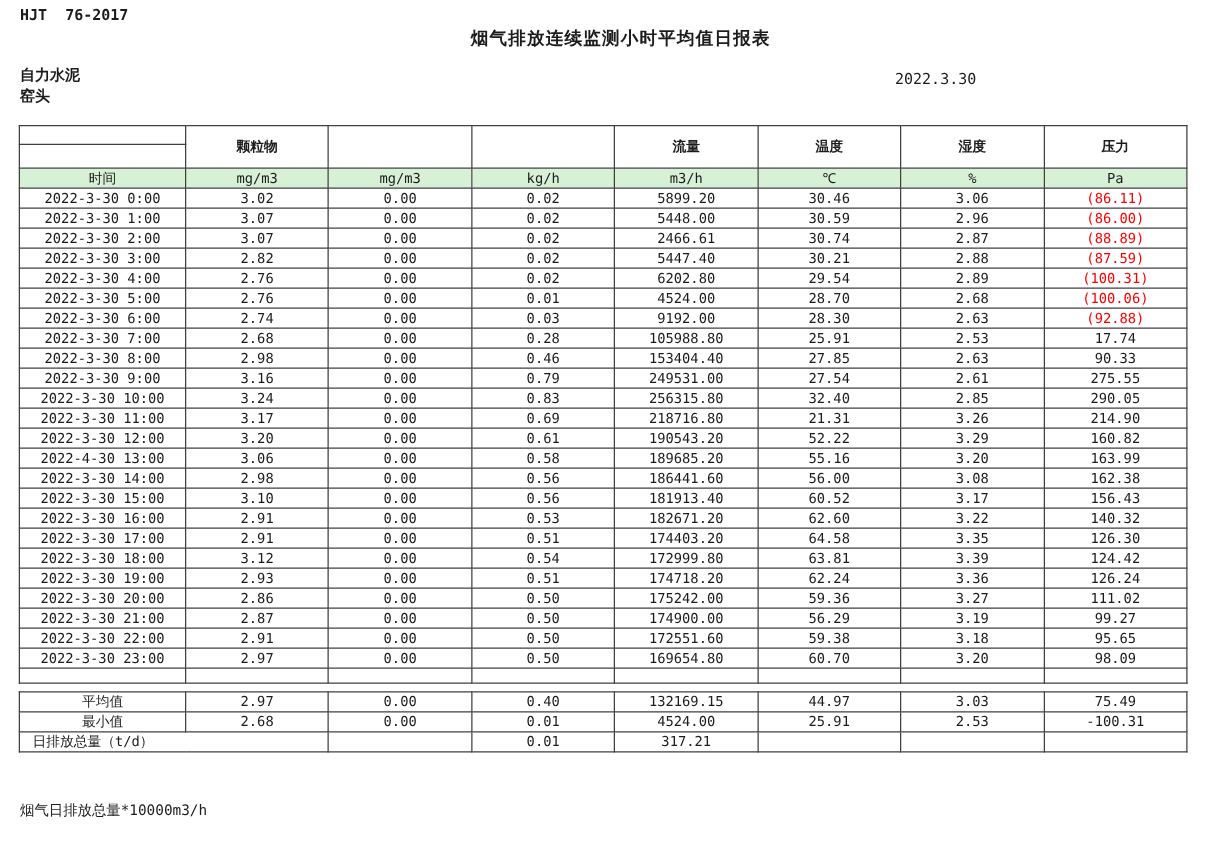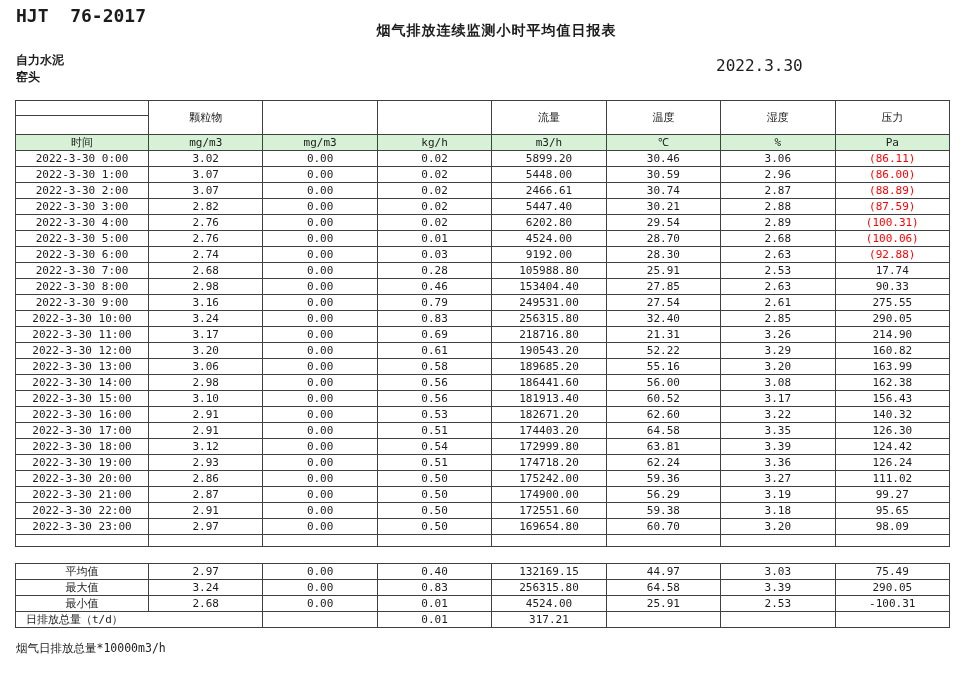--- a/index.html
+++ b/index.html
@@ -3,37 +3,37 @@
 <meta charset="utf-8">
 <style>
   :root { --red:#ff0000; --green:#d7f1d7; --line:#404040; --ink:#1c1c1c; }
   * { box-sizing: border-box; }
   html,body { margin:0; padding:0; }
   body {
     width:965px; height:674px; background:#ffffff; position:relative;
     font-family:"DejaVu Sans Mono","Liberation Mono",monospace;
     color:var(--ink);
   }
-  .standard { position:absolute; left:16px; top:5px; font-size:18px; font-weight:bold; white-space:pre; }
+  .standard { position:absolute; left:16px; top:5px; font-size:12px; font-weight:bold; white-space:pre; }
   .title { position:absolute; left:0; right:0; top:22px; text-align:center; font-size:14px; font-weight:bold; letter-spacing:1px;padding-left:28px; }
   .company { position:absolute; left:16px; top:52px; font-size:12px; font-weight:bold;text-align:center; }
   .station { position:absolute; left:16px; top:69px; font-size:12px; font-weight:bold;text-align:right; }
-  .report-date { position:absolute; left:716px; top:56px; font-size:16px; }
+  .report-date { position:absolute; left:716px; top:56px; font-size:12px; }
   .tablewrap { position:absolute; left:15px; top:100px; }
   table { border-collapse:collapse; table-layout:fixed; width:935px; }
   col.c1 { width:133px; }
   td { border:1px solid var(--line); font-size:11px; text-align:center;
        padding:0 2px; height:15px; line-height:15px; overflow:hidden; white-space:nowrap; }
-  tr.h1 td { height:15px; }
+  tr.h1 td { height:15px;font-weight:bold; }
   tr.h2 td { height:19px; }
   tr.units td { background:var(--green); height:15px; }
   tr.blank td { height:12px; }
   td.neg { color:var(--red); }
   td.label-left { text-align:left; padding-left:10px; }
-  #summary-table { margin-top:16px; }
+  #summary-table { margin-top:6px; }
   .footer-note { position:absolute; left:16px; top:641px; font-size:11.5px; }
   .footer-line2 { position:absolute; left:28px; top:658px; font-size:11.5px;margin-top:38px; }
   .footer-unit { position:absolute; left:196px; top:674px; font-size:17px;font-style:italic; }
 </style>
 </head>
 <body>
 
 <div class="standard">HJT  76-2017</div>
 <div class="title">烟气排放连续监测小时平均值日报表</div>
 <div class="company">自力水泥</div>
@@ -202,21 +202,21 @@
           <td>2022-3-30 12:00</td>
           <td>3.20</td>
           <td>0.00</td>
           <td>0.61</td>
           <td>190543.20</td>
           <td>52.22</td>
           <td>3.29</td>
           <td>160.82</td>
         </tr>
         <tr>
-          <td>2022-3-30 13:00</td>
+          <td>2022-4-30 13:00</td>
           <td>3.06</td>
           <td>0.00</td>
           <td>0.58</td>
           <td>189685.20</td>
           <td>55.16</td>
           <td>3.20</td>
           <td>163.99</td>
         </tr>
         <tr>
           <td>2022-3-30 14:00</td>
@@ -349,30 +349,20 @@
           <td>平均值</td>
           <td>2.97</td>
           <td>0.00</td>
           <td>0.40</td>
           <td>132169.15</td>
           <td>44.97</td>
           <td>3.03</td>
           <td>75.49</td>
         </tr>
         <tr>
-          <td>最大值</td>
-          <td>3.24</td>
-          <td>0.00</td>
-          <td>0.83</td>
-          <td>256315.80</td>
-          <td>64.58</td>
-          <td>3.39</td>
-          <td>290.05</td>
-        </tr>
-        <tr>
           <td>最小值</td>
           <td>2.68</td>
           <td>0.00</td>
           <td>0.01</td>
           <td>4524.00</td>
           <td>25.91</td>
           <td>2.53</td>
           <td>-100.31</td>
         </tr>
       </tbody>

